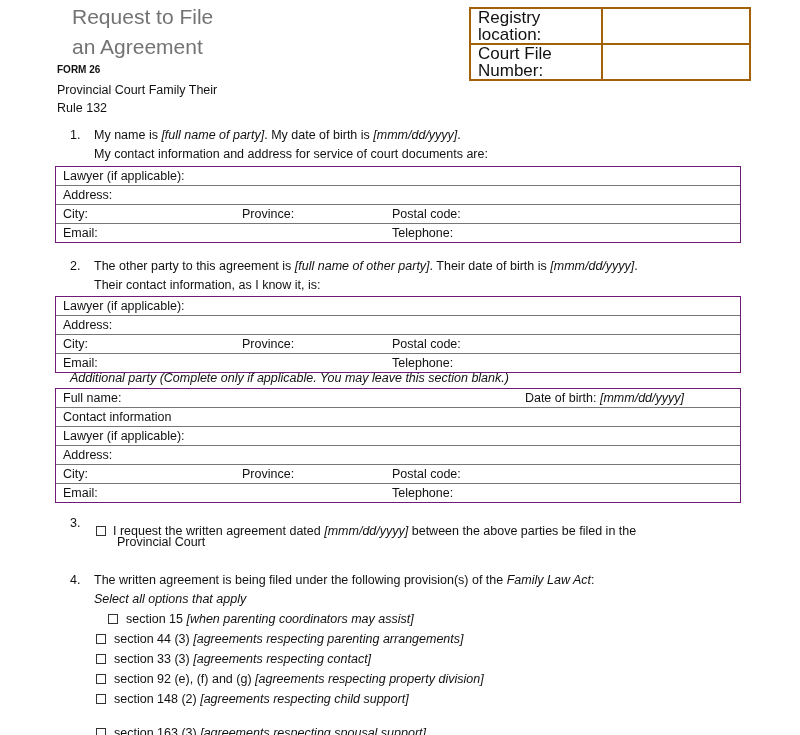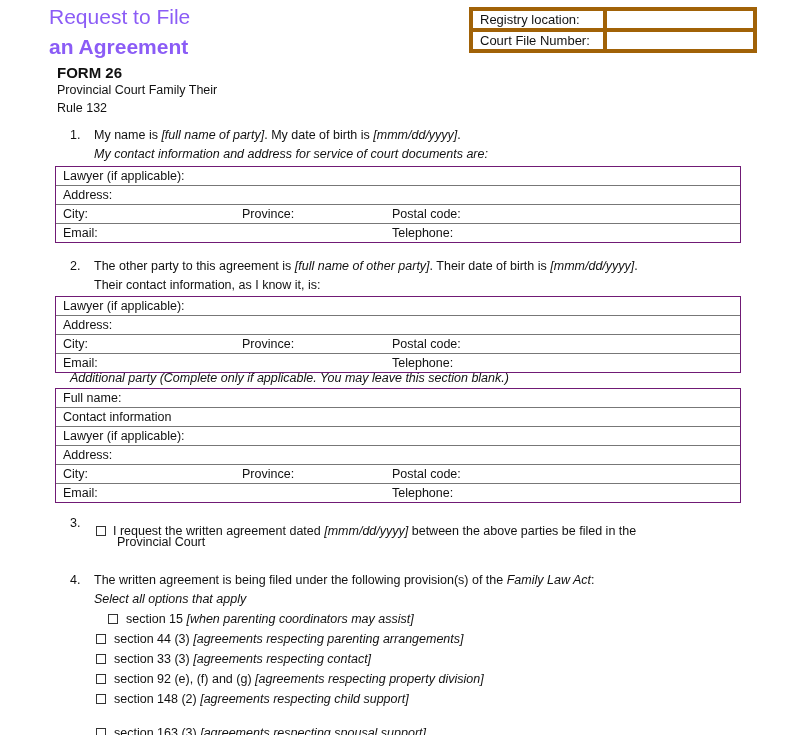--- a/index.html
+++ b/index.html
@@ -2,26 +2,26 @@
 <html><head>
 <meta charset="utf-8">
 <style>
   html, body { margin: 0; padding: 0; background: #ffffff; }
   body {
     width: 800px; height: 735px; position: relative; overflow: hidden;
     font-family: "Liberation Sans", sans-serif; color: #111;
     font-size: 13px;
   }
   .abs { position: absolute; }
-  .title { left: 49px; font-size: 21px; line-height: 30px; color: #8b5cf6; }
-  .form-no { left: 57px; top: 64px; font-size: 15px; font-weight: bold; }
+  .title { left: 72px; font-size: 21px; line-height: 30px; color: #737373; }
+  .form-no { left: 57px; top: 64px; font-size: 10px; font-weight: bold; }
   .sub { left: 57px; font-size: 12.5px; }
 
   table.reg { position: absolute; left: 469px; top: 7px; border-collapse: collapse; }
-  table.reg td { border: 4px solid #a16207; height: 17px; padding: 0 7px; font-size: 13px; line-height: 17px; }
+  table.reg td { border: 2px solid #a16207; height: 17px; padding: 0 7px; font-size: 17px; line-height: 17px; }
   table.reg td.lbl { width: 116px; }
   table.reg td.val { width: 132px; }
 
   .para { font-size: 12.5px; line-height: 19px; }
   em { font-style: italic; }
 
   .ctable { position: absolute; left: 55px; width: 686px; border: 1px solid #701a75; box-sizing: border-box; }
   .crow { height: 18px; border-bottom: 1px solid #777; position: relative; font-size: 12.5px; line-height: 18px; }
   .crow:last-child { border-bottom: none; }
   .crow span { position: absolute; top: 0; }
@@ -31,21 +31,21 @@
   .cR { right: 56px; }
 
   .cb { display: inline-block; width: 10px; height: 10px; border: 1px solid #333; box-sizing: border-box; vertical-align: -1px; background:#fff; }
   .opt { position: absolute; left: 96px; font-size: 12.5px; line-height: 20px; }
   .opt .cb { margin-right: 8px; }
 </style>
 </head>
 <body>
 
 <div class="abs title" style="top:2px;">Request to File</div>
-<div class="abs title" style="top:32px;font-weight:bold;">an Agreement</div>
+<div class="abs title" style="top:32px;">an Agreement</div>
 <div class="abs form-no">FORM 26</div>
 <div class="abs sub" style="top:83px;">Provincial Court Family Their</div>
 <div class="abs sub" style="top:101px;">Rule 132</div>
 
 <table class="reg">
   <tbody>
       <tr>
     <td class="lbl">Registry location:</td>
     <td class="val"></td>
   </tr>
@@ -53,21 +53,21 @@
     <td class="lbl">Court File Number:</td>
     <td class="val"></td>
   </tr>
 </tbody>
   </table>
 
 <div class="abs para" style="top:126px; left:70px;">1.</div>
 <div class="abs para" style="top:126px; left:94px;">
   <span>My name is </span><em>[full name of party]</em><span>. My date of birth is </span><em>[mmm/dd/yyyy]</em><span>.</span>
 </div>
-<div class="abs para" style="top:145px; left:94px;font-style:italic;">My contact information and address for service of court documents are:</div>
+<div class="abs para" style="top:145px; left:94px;">My contact information and address for service of court documents are:</div>
 
 <div class="ctable" style="top:166px;">
   <div class="crow">
       <span class="c1">Lawyer (if applicable):</span>
     </div>
   <div class="crow">
       <span class="c1">Address:</span>
     </div>
   <div class="crow">
     <span class="c1">City:</span>
@@ -102,20 +102,21 @@
     <span class="c1">Email:</span>
     <span class="c3">Telephone:</span>
   </div>
 </div>
 
 <div class="abs para" style="top:369px; left:70px;"><em>Additional party (Complete only if applicable. You may leave this section blank.)</em></div>
 
 <div class="ctable" style="top:388px;">
   <div class="crow">
     <span class="c1">Full name:</span>
+    <span class="cR"><span style="position:static">Date of birth: </span><em>[mmm/dd/yyyy]</em></span>
   </div>
   <div class="crow">
       <span class="c1">Contact information</span>
     </div>
   <div class="crow">
       <span class="c1">Lawyer (if applicable):</span>
     </div>
   <div class="crow">
       <span class="c1">Address:</span>
     </div>

